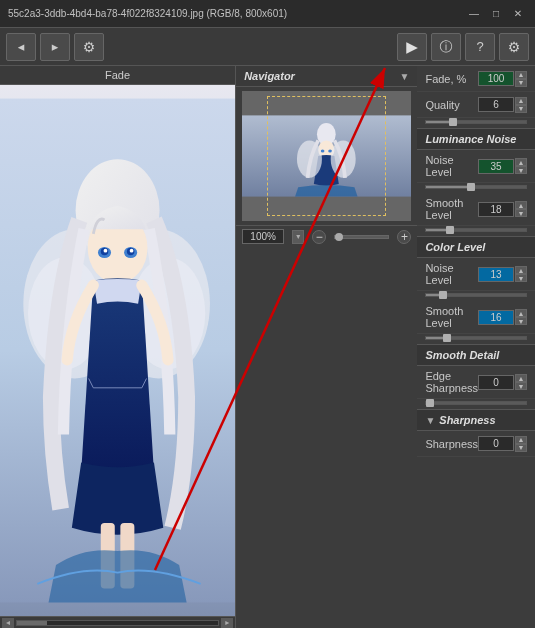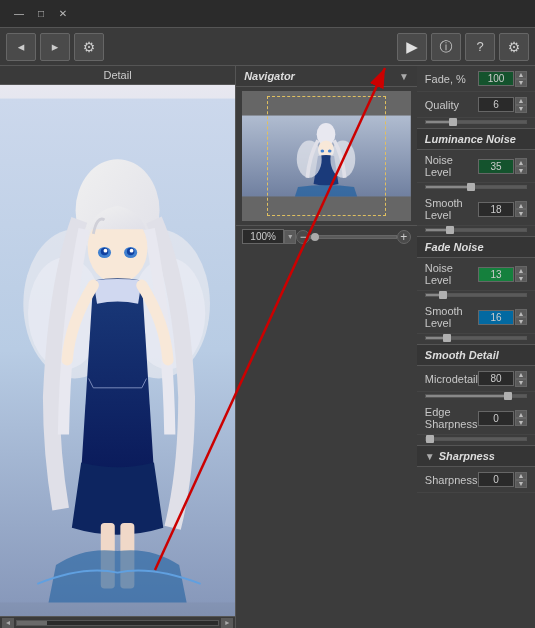--- a/index.html
+++ b/index.html
@@ -186,21 +186,21 @@
       border: 1px dashed #e0c060;
       top: 5px;
       left: 25px;
       right: 25px;
       bottom: 5px;
     }
     #navigator-zoom-bar {
       display: flex;
       align-items: center;
       padding: 3px 6px;
-      gap: 0;
+      gap: 8px;
       border-top: 1px solid #555;
     }
     #zoom-display {
       background: #2a2a2a;
       border: 1px solid #666;
       padding: 1px 4px;
       font-size: 10px;
       color: #ccc;
       width: 42px;
       text-align: center;
@@ -370,20 +370,21 @@
       width: 100%;
       height: 100%;
       background: linear-gradient(180deg, #e8e8f0 0%, #d0d8e8 30%, #b8c8e0 60%, #8090b0 100%);
       position: relative;
     }
   </style>
 </head>
 <body>
 
 <div id="title-bar">
+  <span id="title-text">55c2a3-3ddb-4bd4-ba78-4f022f8324109.jpg (RGB/8, 800x601)</span>
   <div style="display:flex; gap:2px;">
     <div class="win-btn">—</div>
     <div class="win-btn">□</div>
     <div class="win-btn" id="win-close">✕</div>
   </div>
 </div>
 
 <div id="toolbar">
   <div class="toolbar-btn">
     <span>◂</span>
@@ -405,21 +406,21 @@
     <span>?</span>
   </div>
   <div class="toolbar-btn">
     <span style="font-size:14px;">⚙</span>
   </div>
 </div>
 
 <div id="main-content">
 
   <div id="left-panel">
-    <div id="after-label">Detail</div>
+    <div id="after-label">Fade</div>
     <div id="image-view">
 
       <div class="anime-bg">
         
         <svg width="100%" height="100%" viewBox="0 0 252 540" preserveAspectRatio="xMidYMid meet">
 
           <defs>
             <linearGradient id="bgGrad" x1="0" y1="0" x2="0" y2="1">
               <stop offset="0%" stop-color="#ccd8ec"></stop>
               <stop offset="50%" stop-color="#b8cce4"></stop>
@@ -596,27 +597,27 @@
         </div>
         <div class="control-slider-row">
           <div class="control-slider-track">
             <div class="control-slider-fill" style="width:22%;"></div>
             <div class="control-slider-thumb" style="left:20%;"></div>
           </div>
         </div>
       </div>
 
       <div class="section-header">
-        <span class="section-title">Fade Noise</span>
+        <span class="section-title">Color Level</span>
       </div>
 
       <div>
         <div class="control-row">
           <span class="control-label">Noise Level</span>
-          <input class="control-value" type="text" readonly="" style="background: #15803d; border: 1px solid rgb(102, 102, 102); color: rgb(204, 204, 204); font-size: 10px; text-align: center; width: 36px;" value="13">
+          <input class="control-value" type="text" readonly="" style="background: #0369a1; border: 1px solid rgb(102, 102, 102); color: rgb(204, 204, 204); font-size: 10px; text-align: center; width: 36px;" value="13">
           <div class="control-spinners">
             <div class="spinner-btn">▲</div>
             <div class="spinner-btn">▼</div>
           </div>
         </div>
         <div class="control-slider-row">
           <div class="control-slider-track">
             <div class="control-slider-fill" style="width:15%;"></div>
             <div class="control-slider-thumb" style="left:13%;"></div>
           </div>
@@ -637,36 +638,20 @@
             <div class="control-slider-fill" style="width:19%;"></div>
             <div class="control-slider-thumb" style="left:17%;"></div>
           </div>
         </div>
       </div>
 
       <div class="section-header">
         <span class="section-title">Smooth Detail</span>
       </div>
 
-      <div>
-        <div class="control-row">
-          <span class="control-label">Microdetail</span>
-          <input class="control-value" type="text" readonly="" style="background: rgb(42, 42, 42); border: 1px solid rgb(102, 102, 102); color: rgb(204, 204, 204); font-size: 10px; text-align: center; width: 36px;" value="80">
-          <div class="control-spinners">
-            <div class="spinner-btn">▲</div>
-            <div class="spinner-btn">▼</div>
-          </div>
-        </div>
-        <div class="control-slider-row">
-          <div class="control-slider-track">
-            <div class="control-slider-fill" style="width:80%;"></div>
-            <div class="control-slider-thumb" style="left:78%;"></div>
-          </div>
-        </div>
-      </div>
 
       <div>
         <div class="control-row">
           <span class="control-label">Edge Sharpness</span>
           <input class="control-value" type="text" readonly="" style="background: rgb(42, 42, 42); border: 1px solid rgb(102, 102, 102); color: rgb(204, 204, 204); font-size: 10px; text-align: center; width: 36px;" value="0">
           <div class="control-spinners">
             <div class="spinner-btn">▲</div>
             <div class="spinner-btn">▼</div>
           </div>
         </div>

